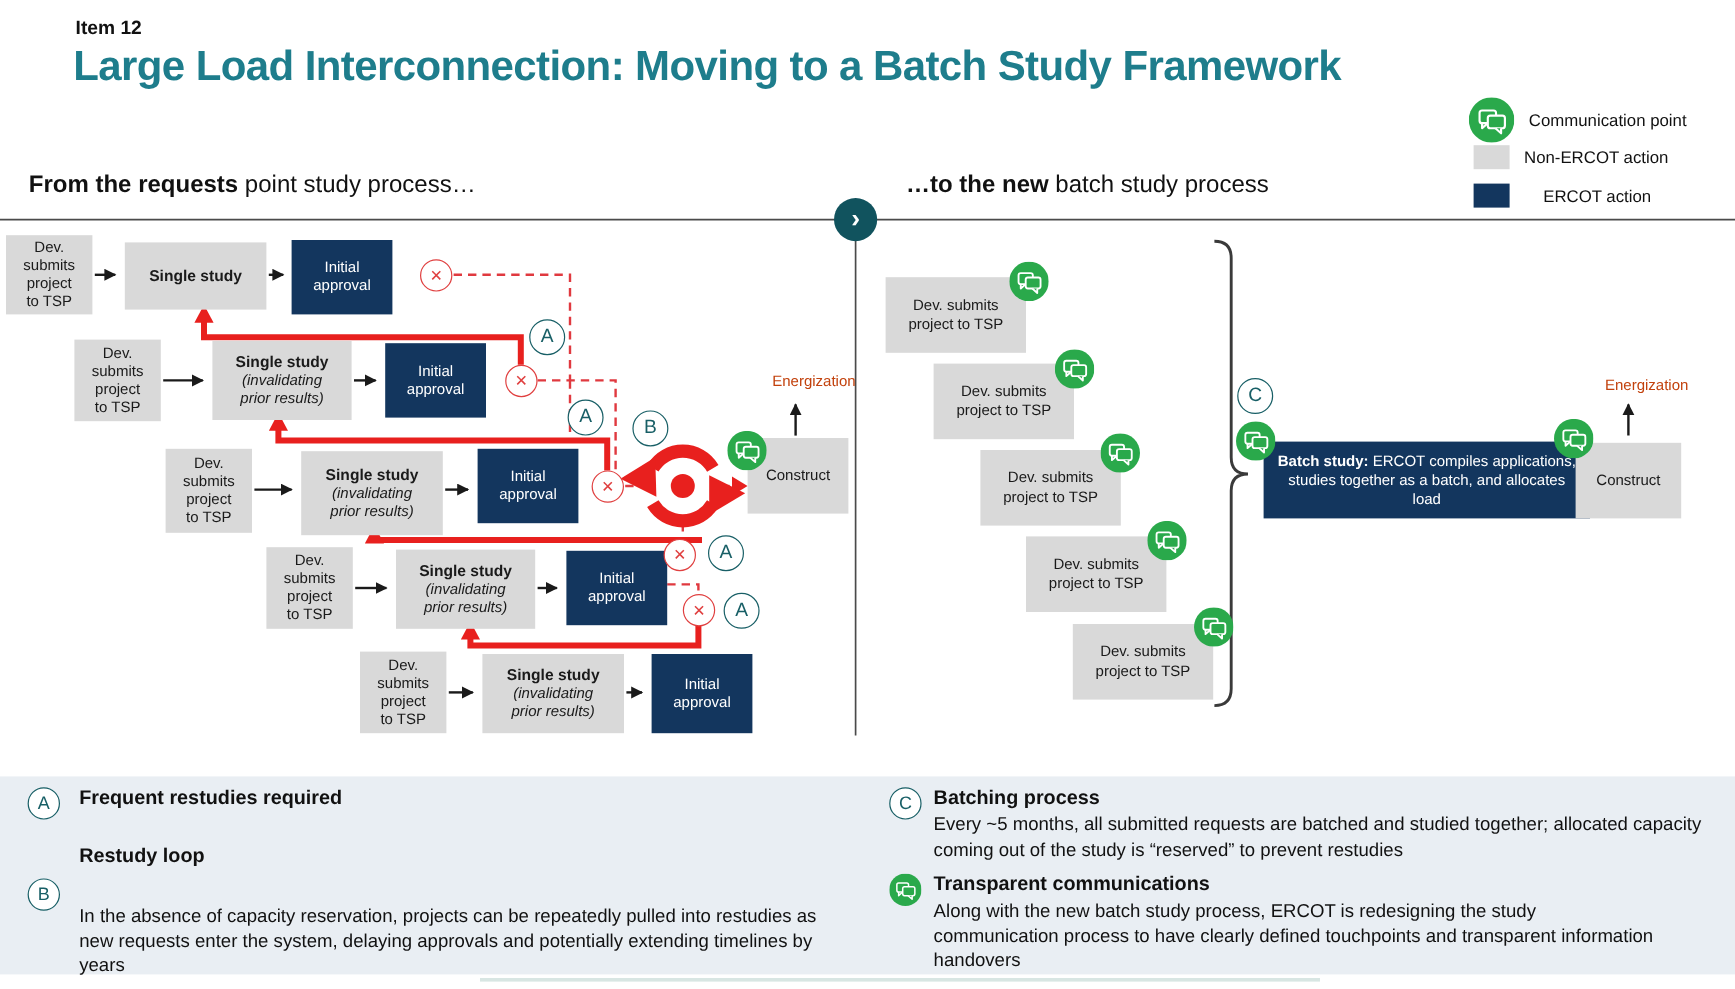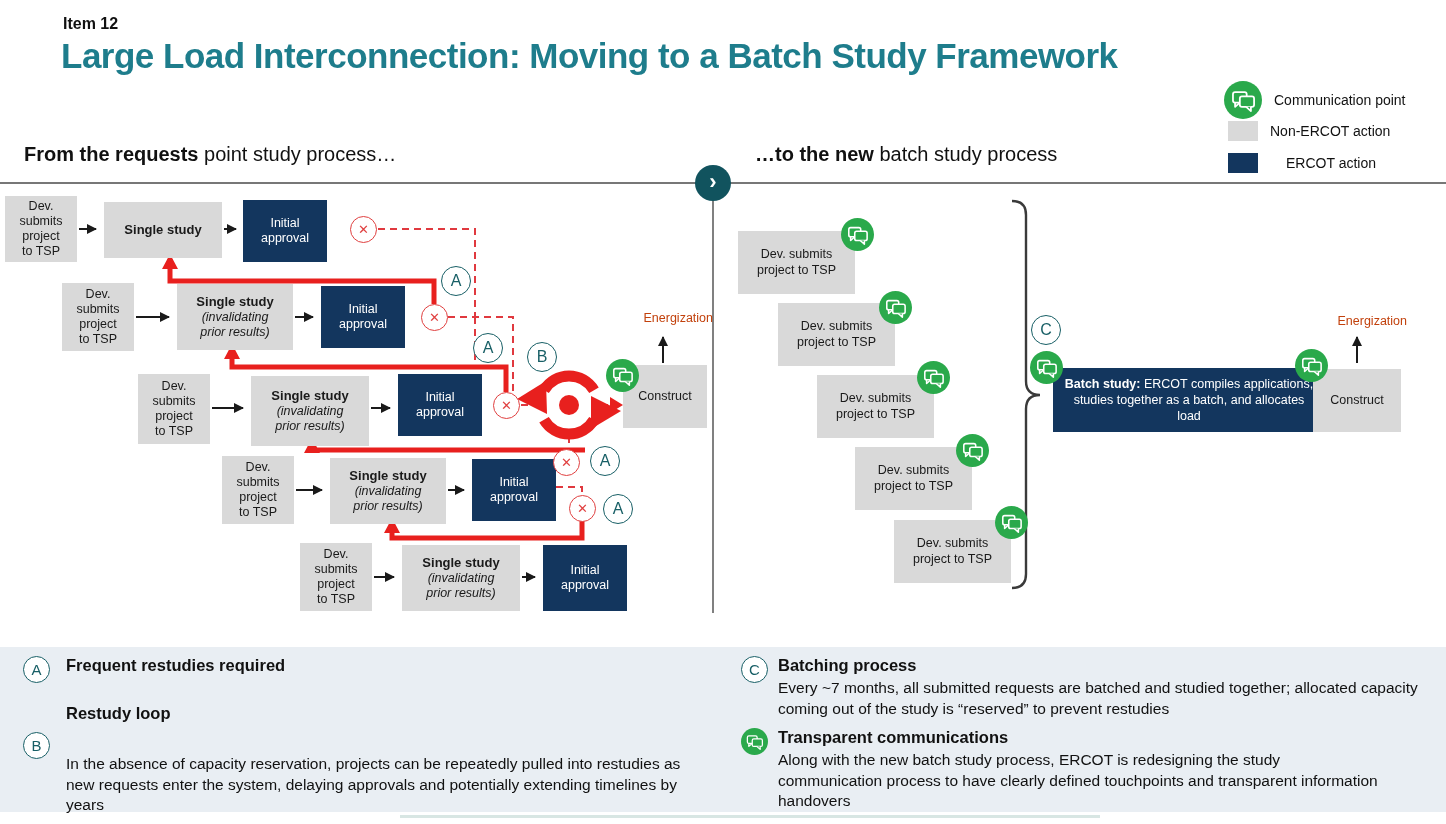--- a/index.html
+++ b/index.html
@@ -242,21 +242,21 @@
 
   <div class="abs letter" style="left:23px;top:656px;width:27px;height:27px;font-size:15px;">A</div>
   <div class="abs co-title" style="left:66px;top:656px;">Frequent restudies required</div>
 
   <div class="abs letter" style="left:23px;top:732px;width:27px;height:27px;font-size:15px;">B</div>
   <div class="abs co-title" style="left:66px;top:704px;">Restudy loop</div>
   <div class="abs co-body" style="left:66px;top:754px;width:615px;">In the absence of capacity reservation, projects can be repeatedly pulled into restudies as new requests enter the system, delaying approvals and potentially extending timelines by years</div>
 
   <div class="abs letter" style="left:741px;top:656px;width:27px;height:27px;font-size:15px;">C</div>
   <div class="abs co-title" style="left:778px;top:656px;">Batching process</div>
-  <div class="abs co-body" style="left:778px;top:678px;width:640px;">Every ~7 months, all submitted requests are batched and studied together; allocated capacity coming out of the study is “reserved” to prevent restudies</div>
+  <div class="abs co-body" style="left:778px;top:678px;width:640px;">Every ~5 months, all submitted requests are batched and studied together; allocated capacity coming out of the study is “reserved” to prevent restudies</div>
 
   <svg class="abs comm" style="left:741px;top:728px;" width="27" height="27">
       <use href="#commsym"></use>
     </svg>
   <div class="abs co-title" style="left:778px;top:728px;">Transparent communications</div>
   <div class="abs co-body" style="left:778px;top:750px;width:600px;">Along with the new batch study process, ERCOT is redesigning the study communication process to have clearly defined touchpoints and transparent information handovers</div>
 
   <div class="abs" style="left:400px;top:815px;width:700px;height:3px;background:#D8E6E3;"></div>
 
 </div>

